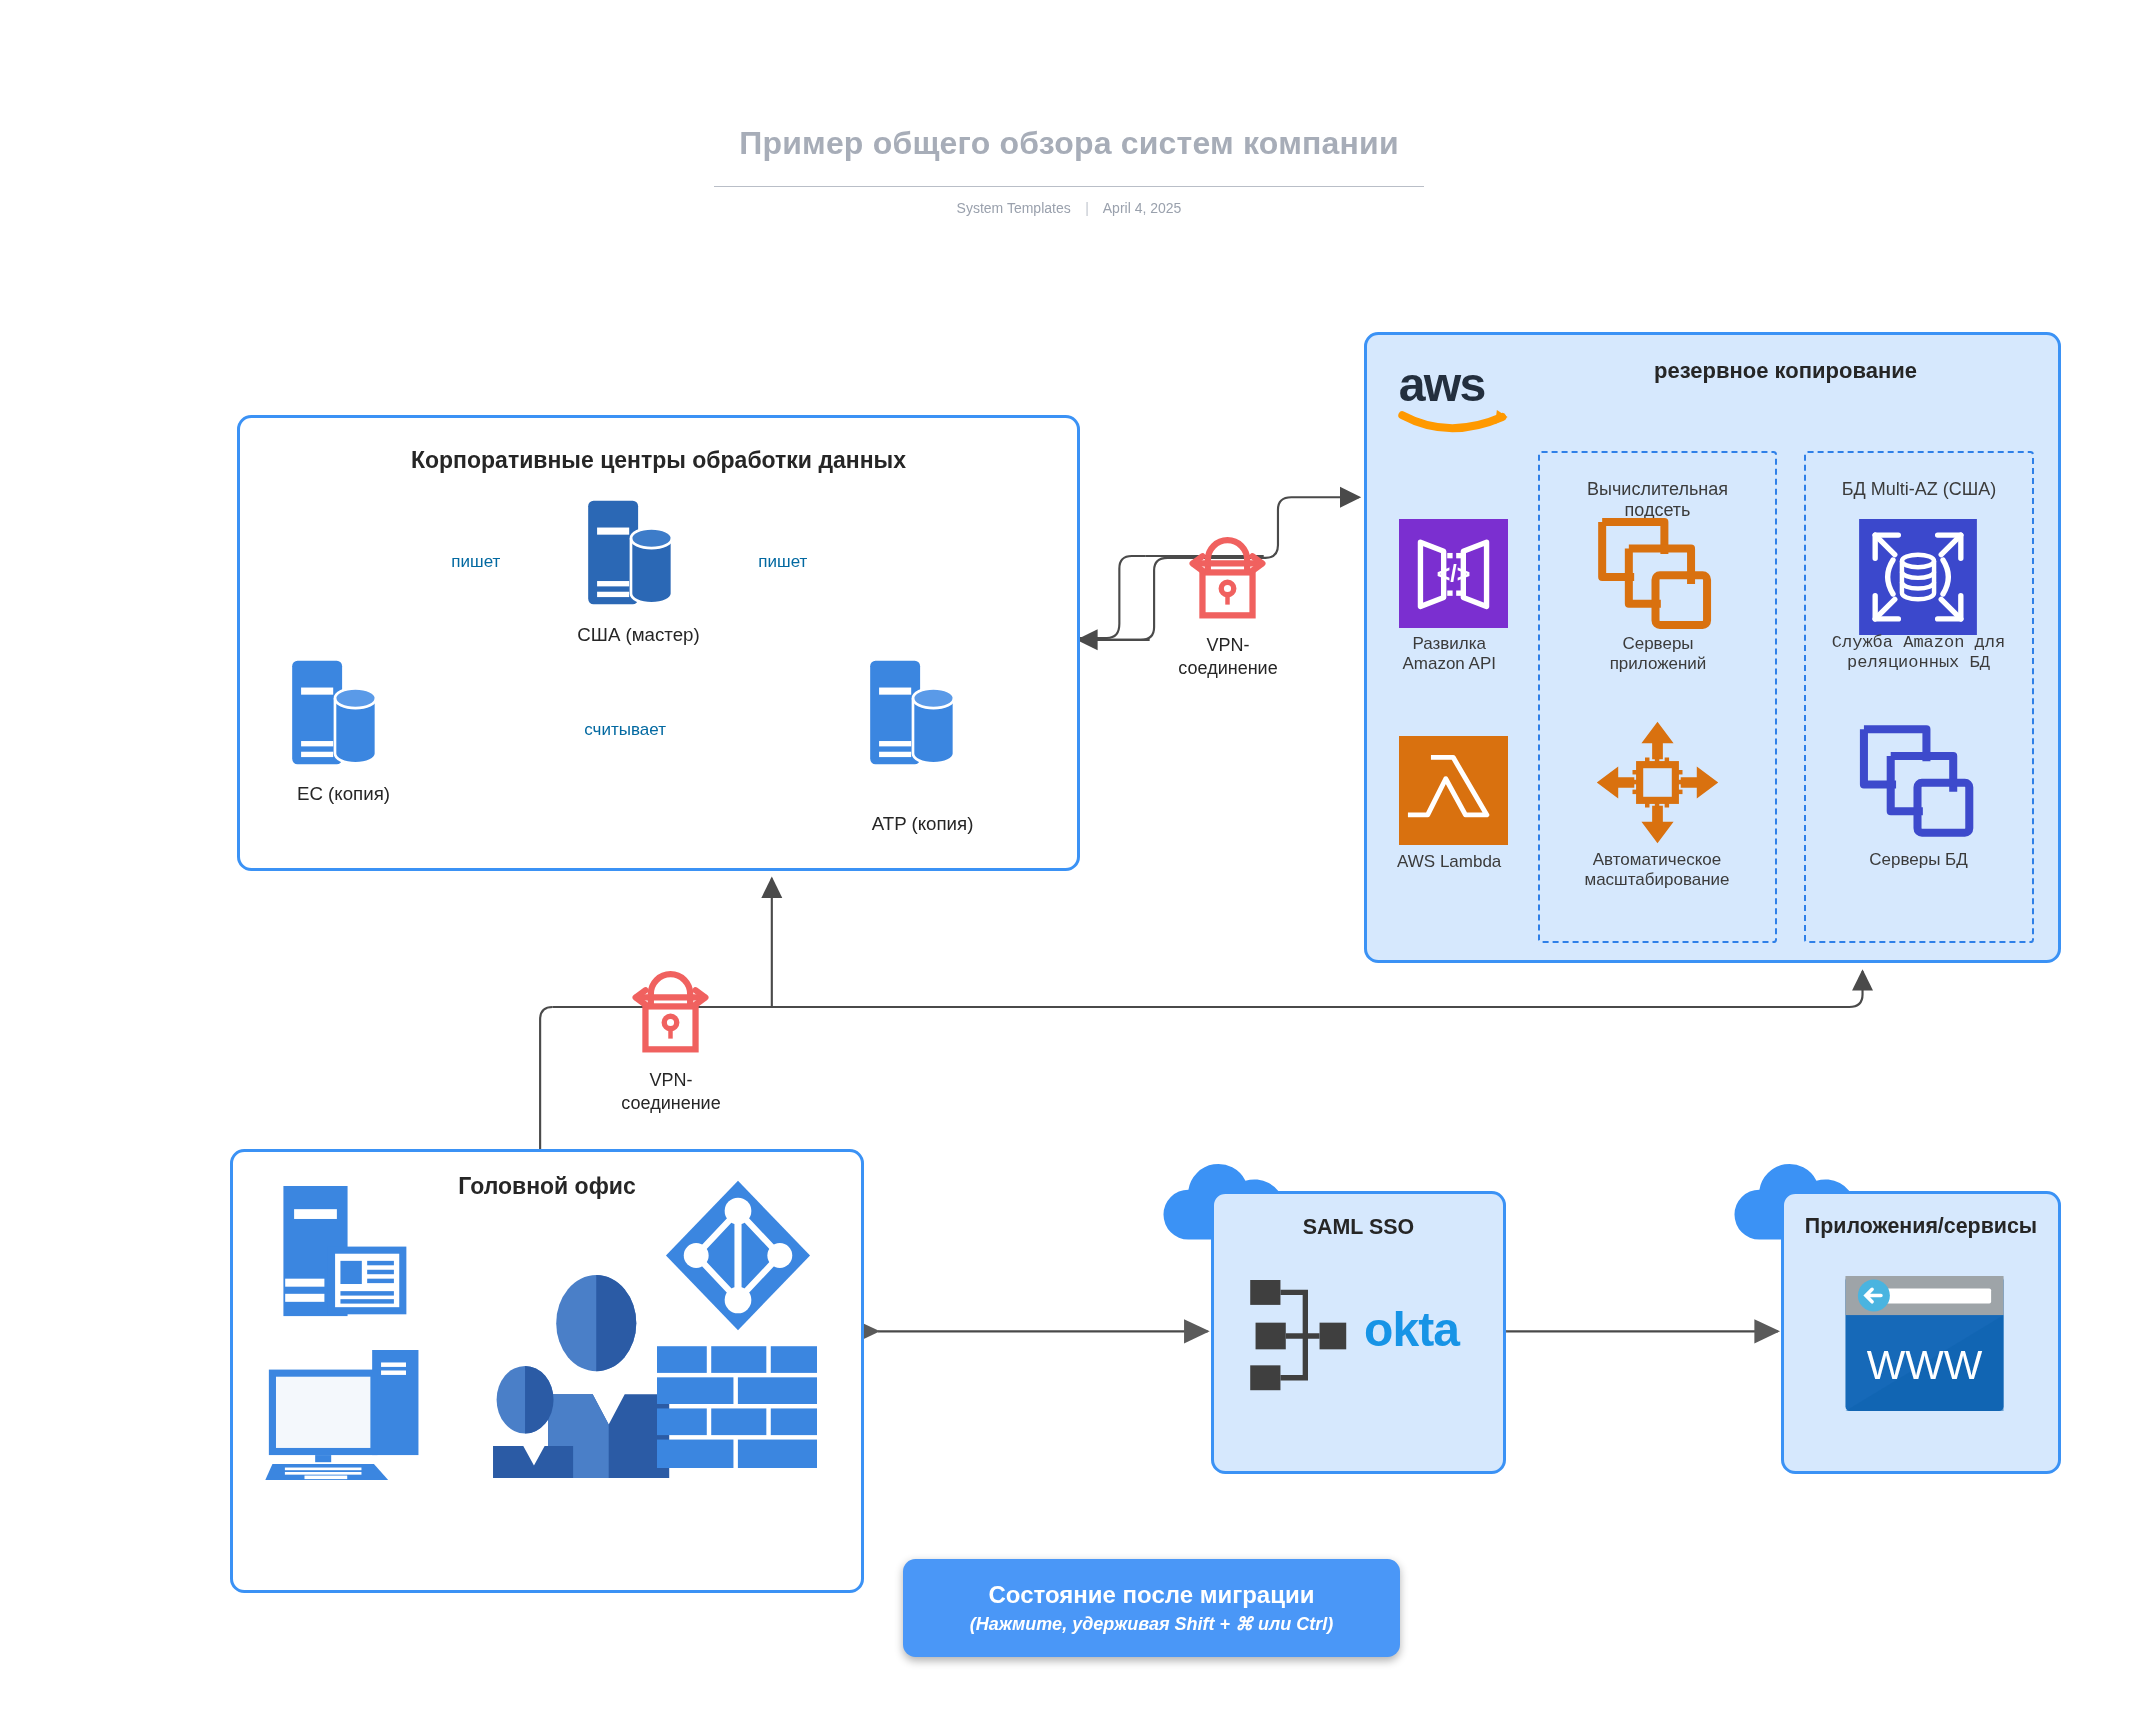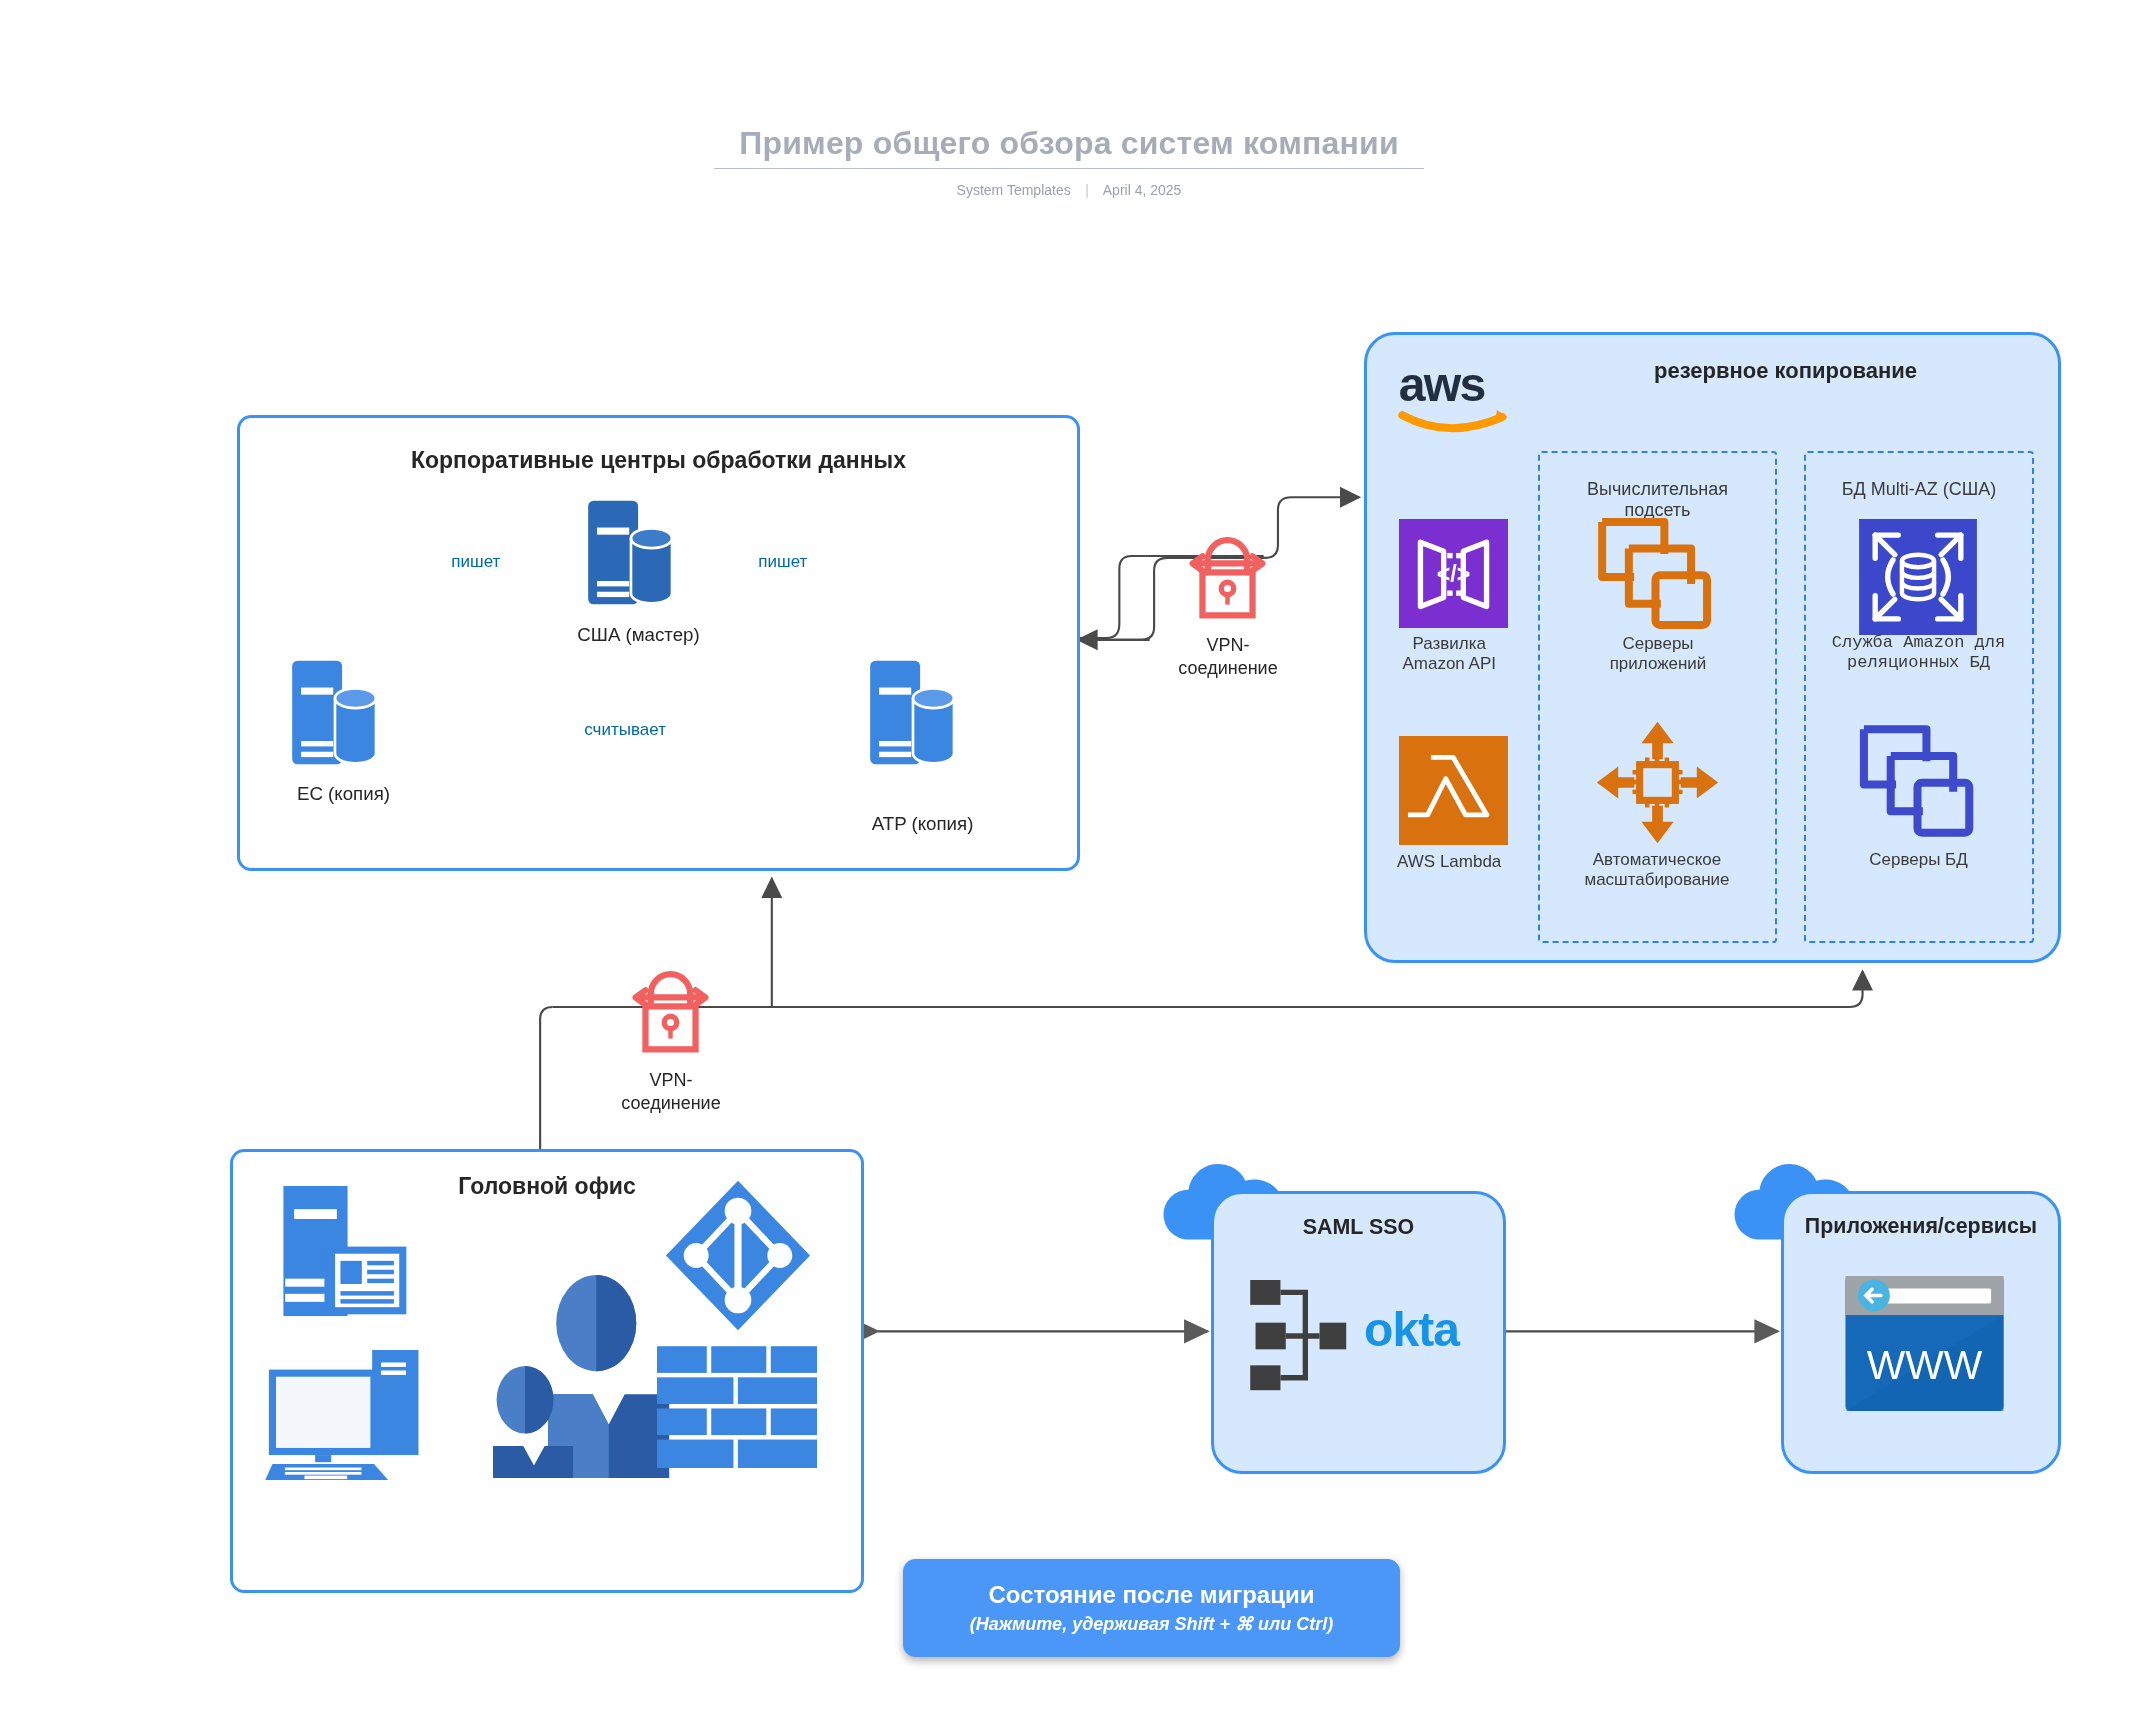--- a/index.html
+++ b/index.html
@@ -4,27 +4,27 @@
 <style>
   html,body{margin:0;padding:0;background:#ffffff;}
   body{width:2138px;height:1735px;position:relative;overflow:hidden;
        font-family:"Liberation Sans","DejaVu Sans",sans-serif;color:#333;}
 
   .abs{position:absolute;}
 
   
   #header{left:0;top:125px;width:2138px;text-align:center;}
   #doc-title{font-size:32px;font-weight:bold;color:#a7adb8;letter-spacing:0.2px;
-             display:inline-block;padding:0 25px 6px 25px;border-bottom:1.8px solid #b9bec7;}
+             display:inline-block;padding:0 25px 24px 25px;border-bottom:1.8px solid #b9bec7;}
   #doc-sub{margin-top:12.5px;font-size:14px;color:#9aa1ad;}
   #doc-sub .sep{display:inline-block;margin:0 10.7px;color:#c2c7d0;}
 
   
   .panel{position:absolute;border:3.6px solid #3b92f5;border-radius:14.3px;background:#fff;box-sizing:border-box;}
-  .panel.cloudfill{background:#d6e8fd;border-radius:31px;}
+  .panel.cloudfill{background:#d6e8fd;}
   .panel-title{position:absolute;left:0;width:100%;text-align:center;font-weight:bold;color:#262626;}
 
   
   .zone{position:absolute;border:2.7px dashed #2f80e8;border-radius:3.6px;box-sizing:border-box;}
   .zone-title{position:absolute;left:0;width:100%;text-align:center;font-size:18px;color:#3b3b3b;line-height:1.18;}
 
   .svc-label{position:absolute;text-align:center;font-size:17px;color:#3b3b3b;line-height:1.2;}
 
   
   .caption{position:absolute;text-align:center;font-size:18.7px;color:#262626;white-space:nowrap;}

